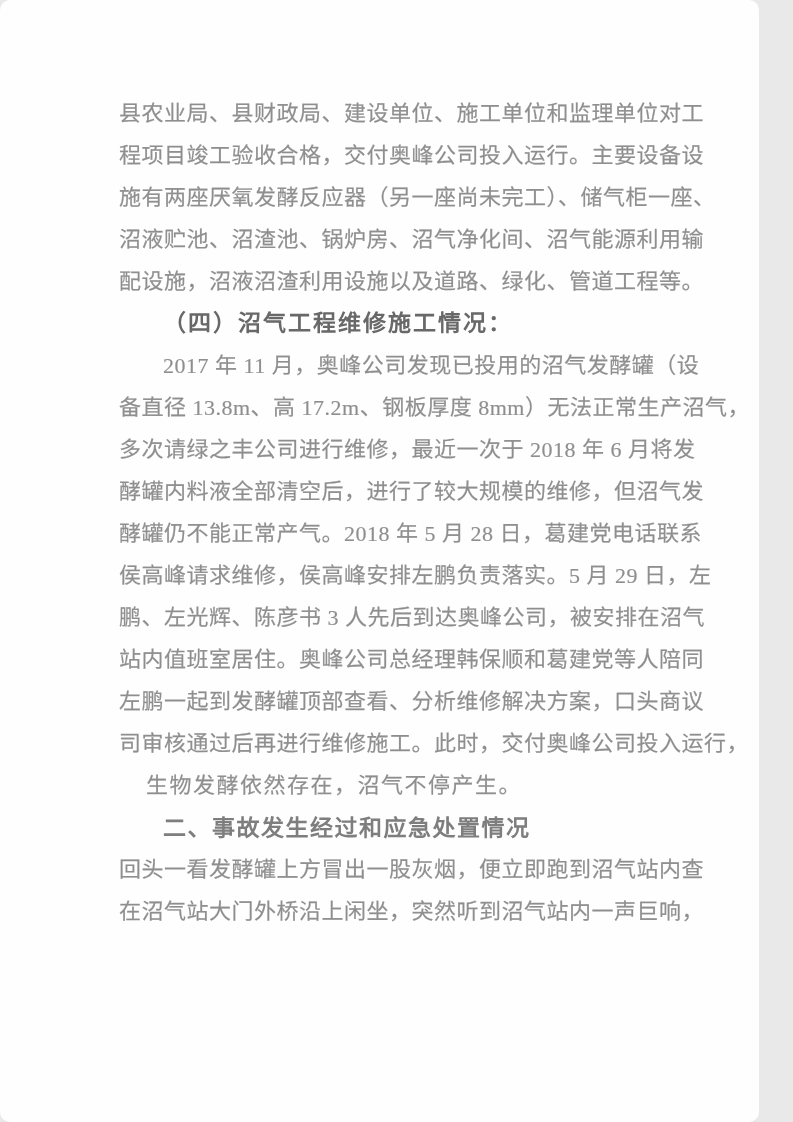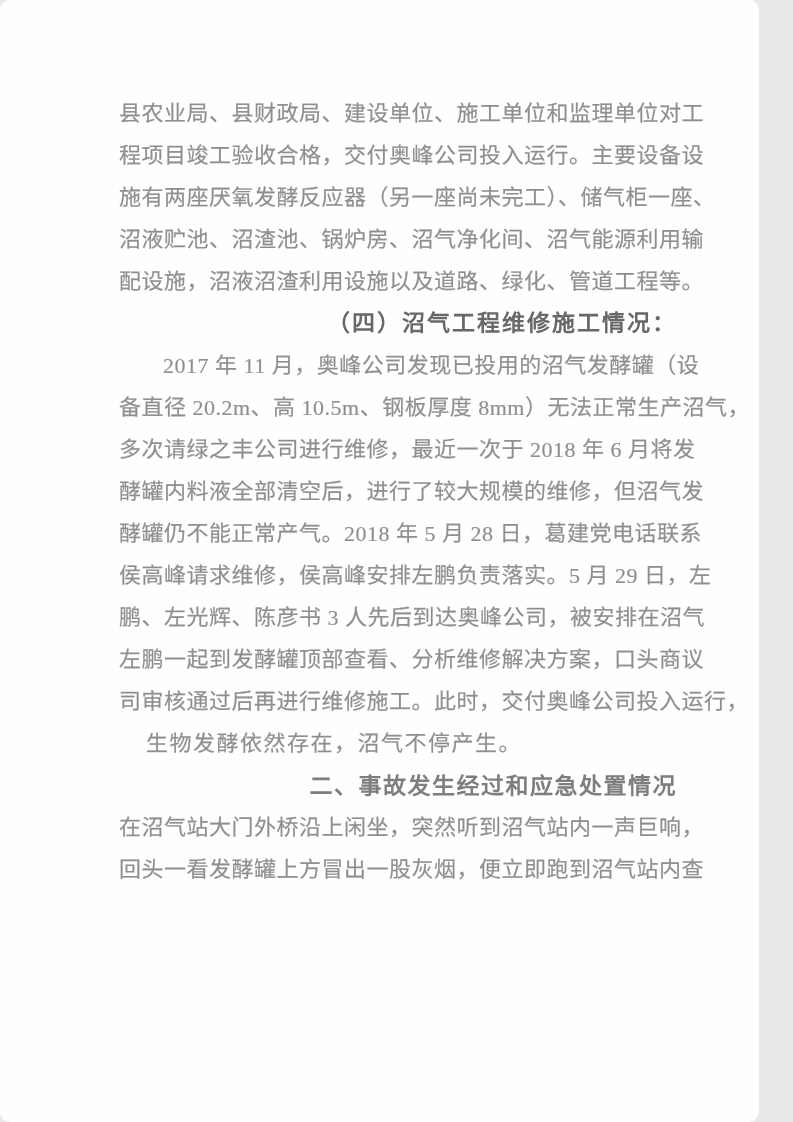--- a/index.html
+++ b/index.html
@@ -39,21 +39,20 @@
   .line.no-fill {
     text-align-last: left;
     letter-spacing: 1.5px;
     margin-left: 27px;
   }
   .heading {
     height: 42px;
     line-height: 42px;
     padding-left: 44px;
     white-space: nowrap;
-    text-align: right;
   }
   .heading.heading-serif {
     font-family: "Liberation Serif", "DejaVu Serif", serif;
     font-weight: bold;
     font-size: 23px;
     color: #686868;
     letter-spacing: 2px;
   }
   .heading.heading-sans {
     font-family: "Liberation Sans", "DejaVu Sans", sans-serif;
@@ -71,29 +70,30 @@
 
     <div class="line">县农业局、县财政局、建设单位、施工单位和监理单位对工</div>
     <div class="line">程项目竣工验收合格，交付奥峰公司投入运行。主要设备设</div>
     <div class="line">施有两座厌氧发酵反应器（另一座尚未完工）、储气柜一座、</div>
     <div class="line">沼液贮池、沼渣池、锅炉房、沼气净化间、沼气能源利用输</div>
     <div class="line">配设施，沼液沼渣利用设施以及道路、绿化、管道工程等。</div>
 
     <div class="heading heading-serif">（四）沼气工程维修施工情况：</div>
 
     <div class="line indent">2017 年 11 月，奥峰公司发现已投用的沼气发酵罐（设</div>
-    <div class="line">备直径 20.2m、高 10.5m、钢板厚度 8mm）无法正常生产沼气，</div>
+    <div class="line">备直径 13.8m、高 17.2m、钢板厚度 8mm）无法正常生产沼气，</div>
     <div class="line">多次请绿之丰公司进行维修，最近一次于 2018 年 6 月将发</div>
     <div class="line">酵罐内料液全部清空后，进行了较大规模的维修，但沼气发</div>
     <div class="line">酵罐仍不能正常产气。2018 年 5 月 28 日，葛建党电话联系</div>
     <div class="line">侯高峰请求维修，侯高峰安排左鹏负责落实。5 月 29 日，左</div>
     <div class="line">鹏、左光辉、陈彦书 3 人先后到达奥峰公司，被安排在沼气</div>
+    <div class="line">站内值班室居住。奥峰公司总经理韩保顺和葛建党等人陪同</div>
     <div class="line">左鹏一起到发酵罐顶部查看、分析维修解决方案，口头商议</div>
     <div class="line">司审核通过后再进行维修施工。此时，交付奥峰公司投入运行，</div>
     <div class="line no-fill">生物发酵依然存在，沼气不停产生。</div>
 
     <div class="heading heading-sans">二、事故发生经过和应急处置情况</div>
 
+    <div class="line">回头一看发酵罐上方冒出一股灰烟，便立即跑到沼气站内查</div>
     <div class="line">在沼气站大门外桥沿上闲坐，突然听到沼气站内一声巨响，</div>
-    <div class="line">回头一看发酵罐上方冒出一股灰烟，便立即跑到沼气站内查</div>
 
   </div>
 </div>
 
 </body></html>

